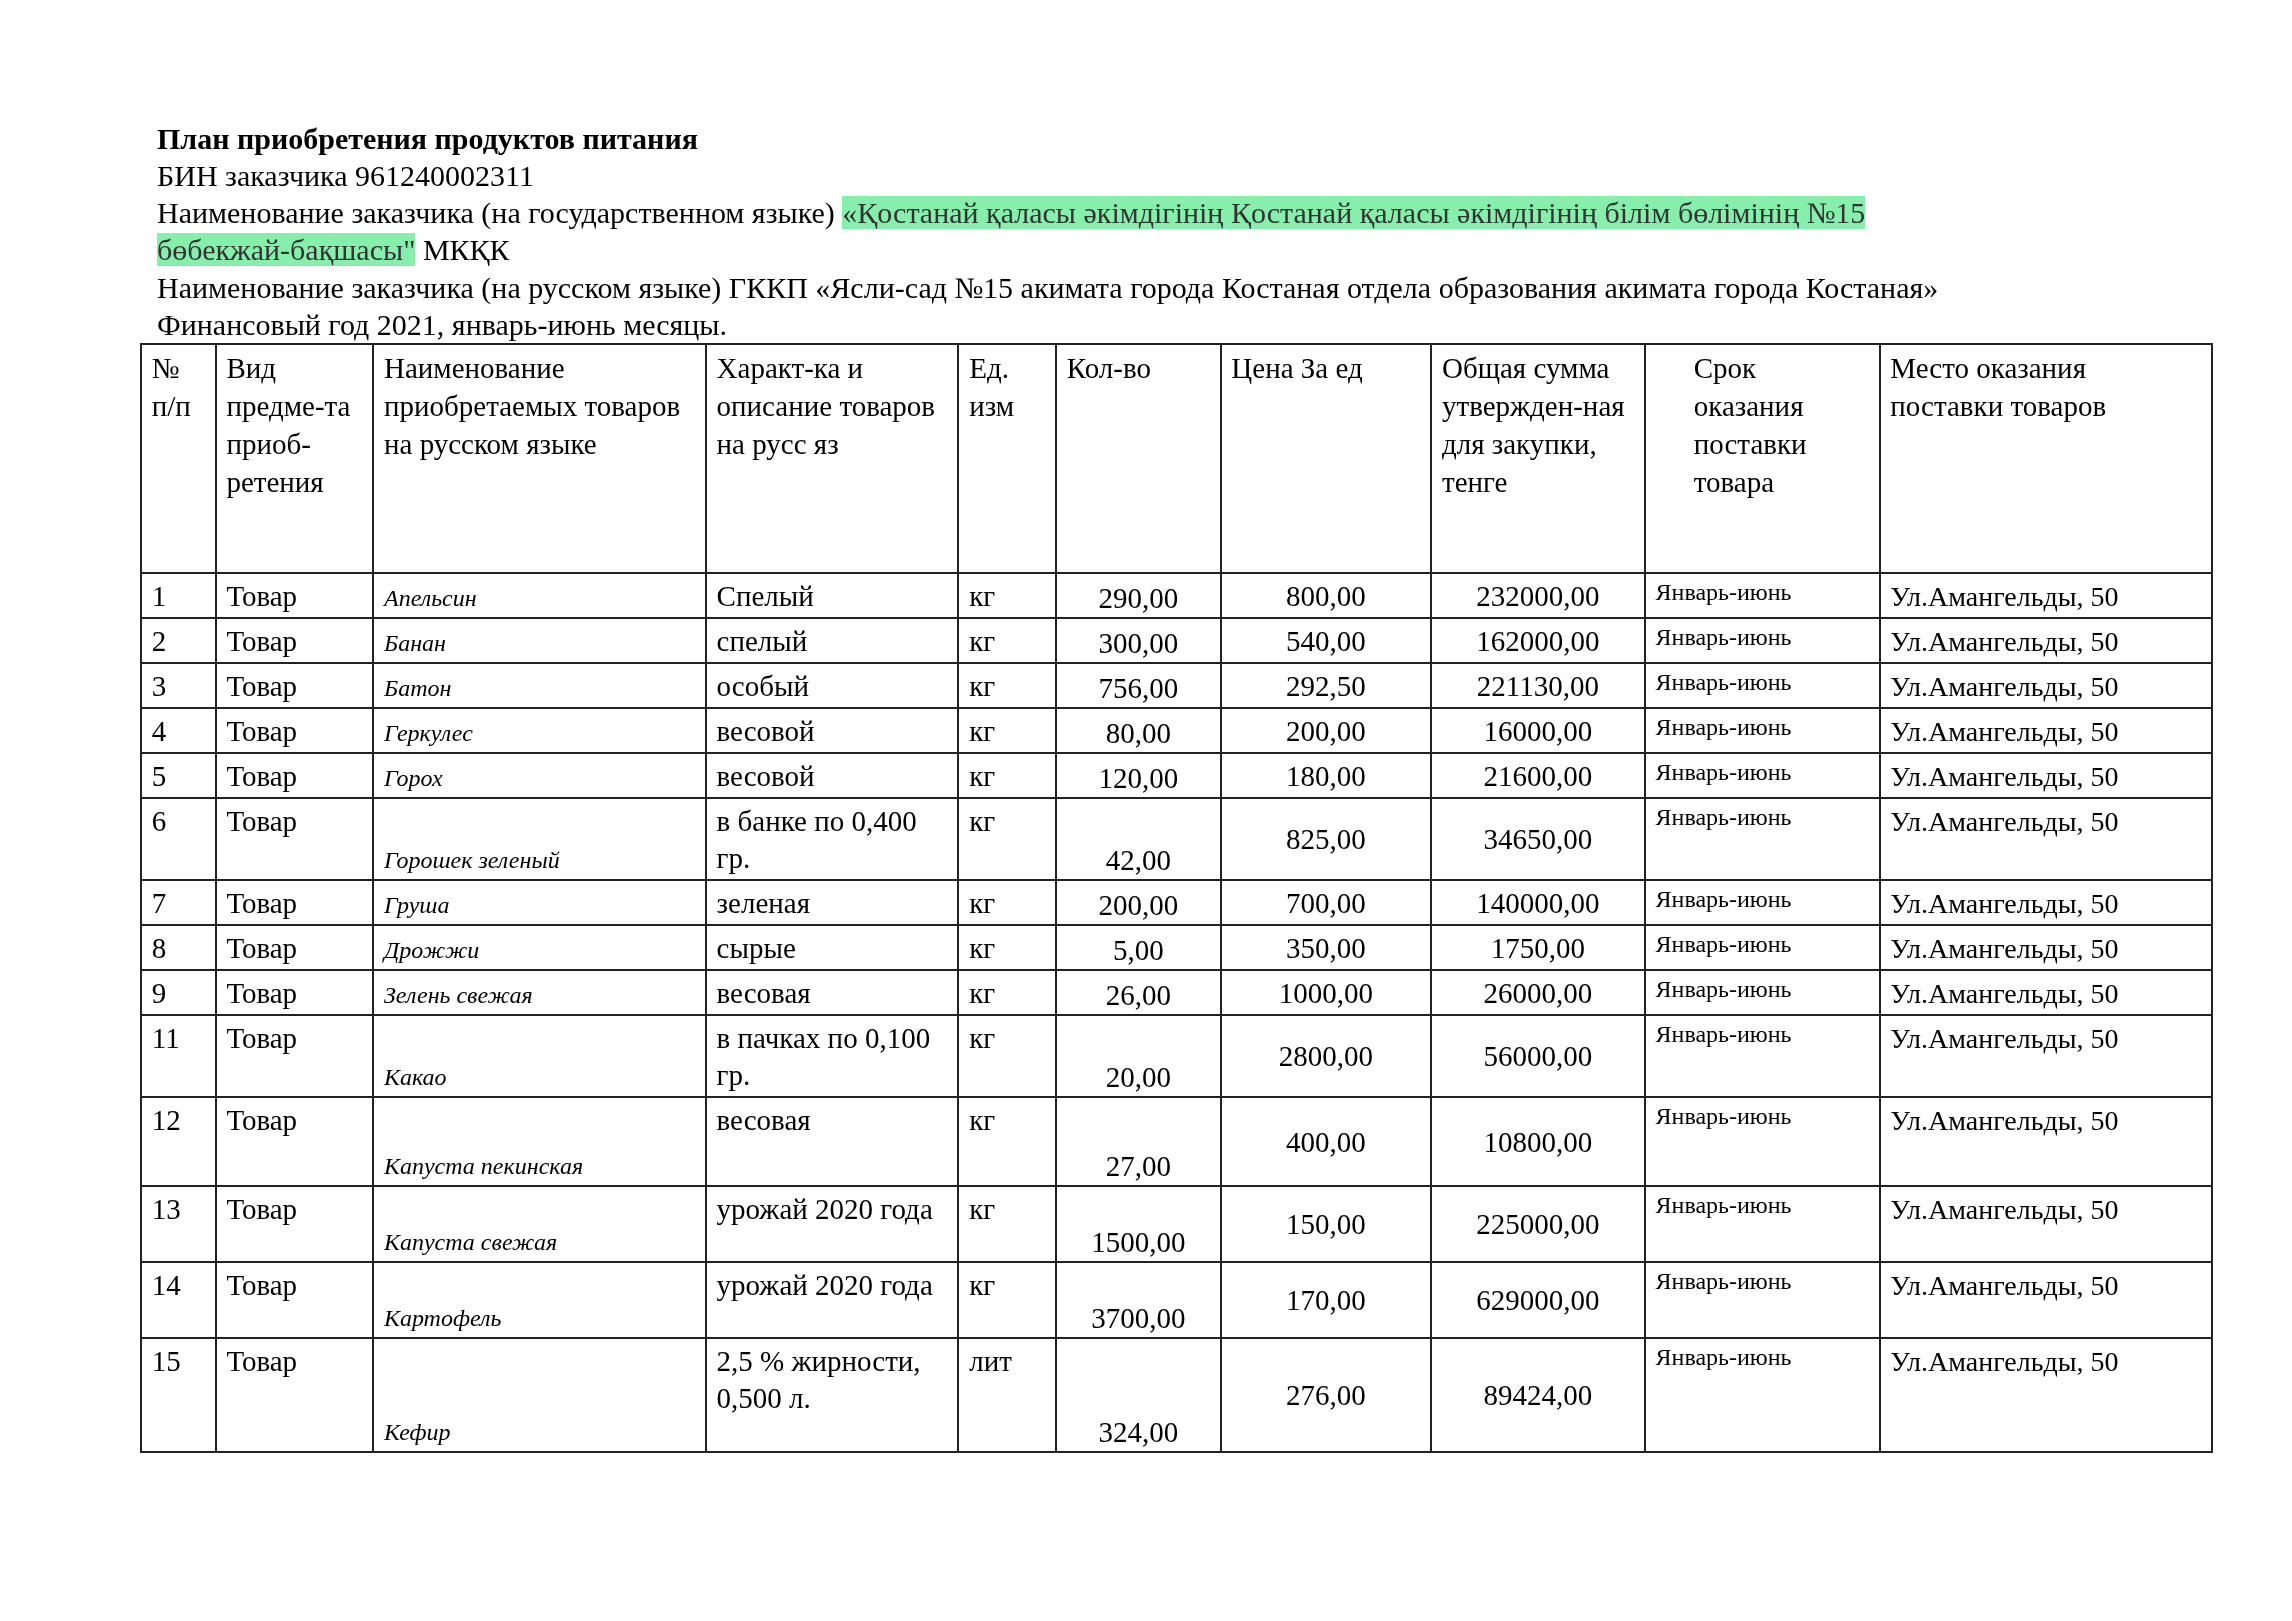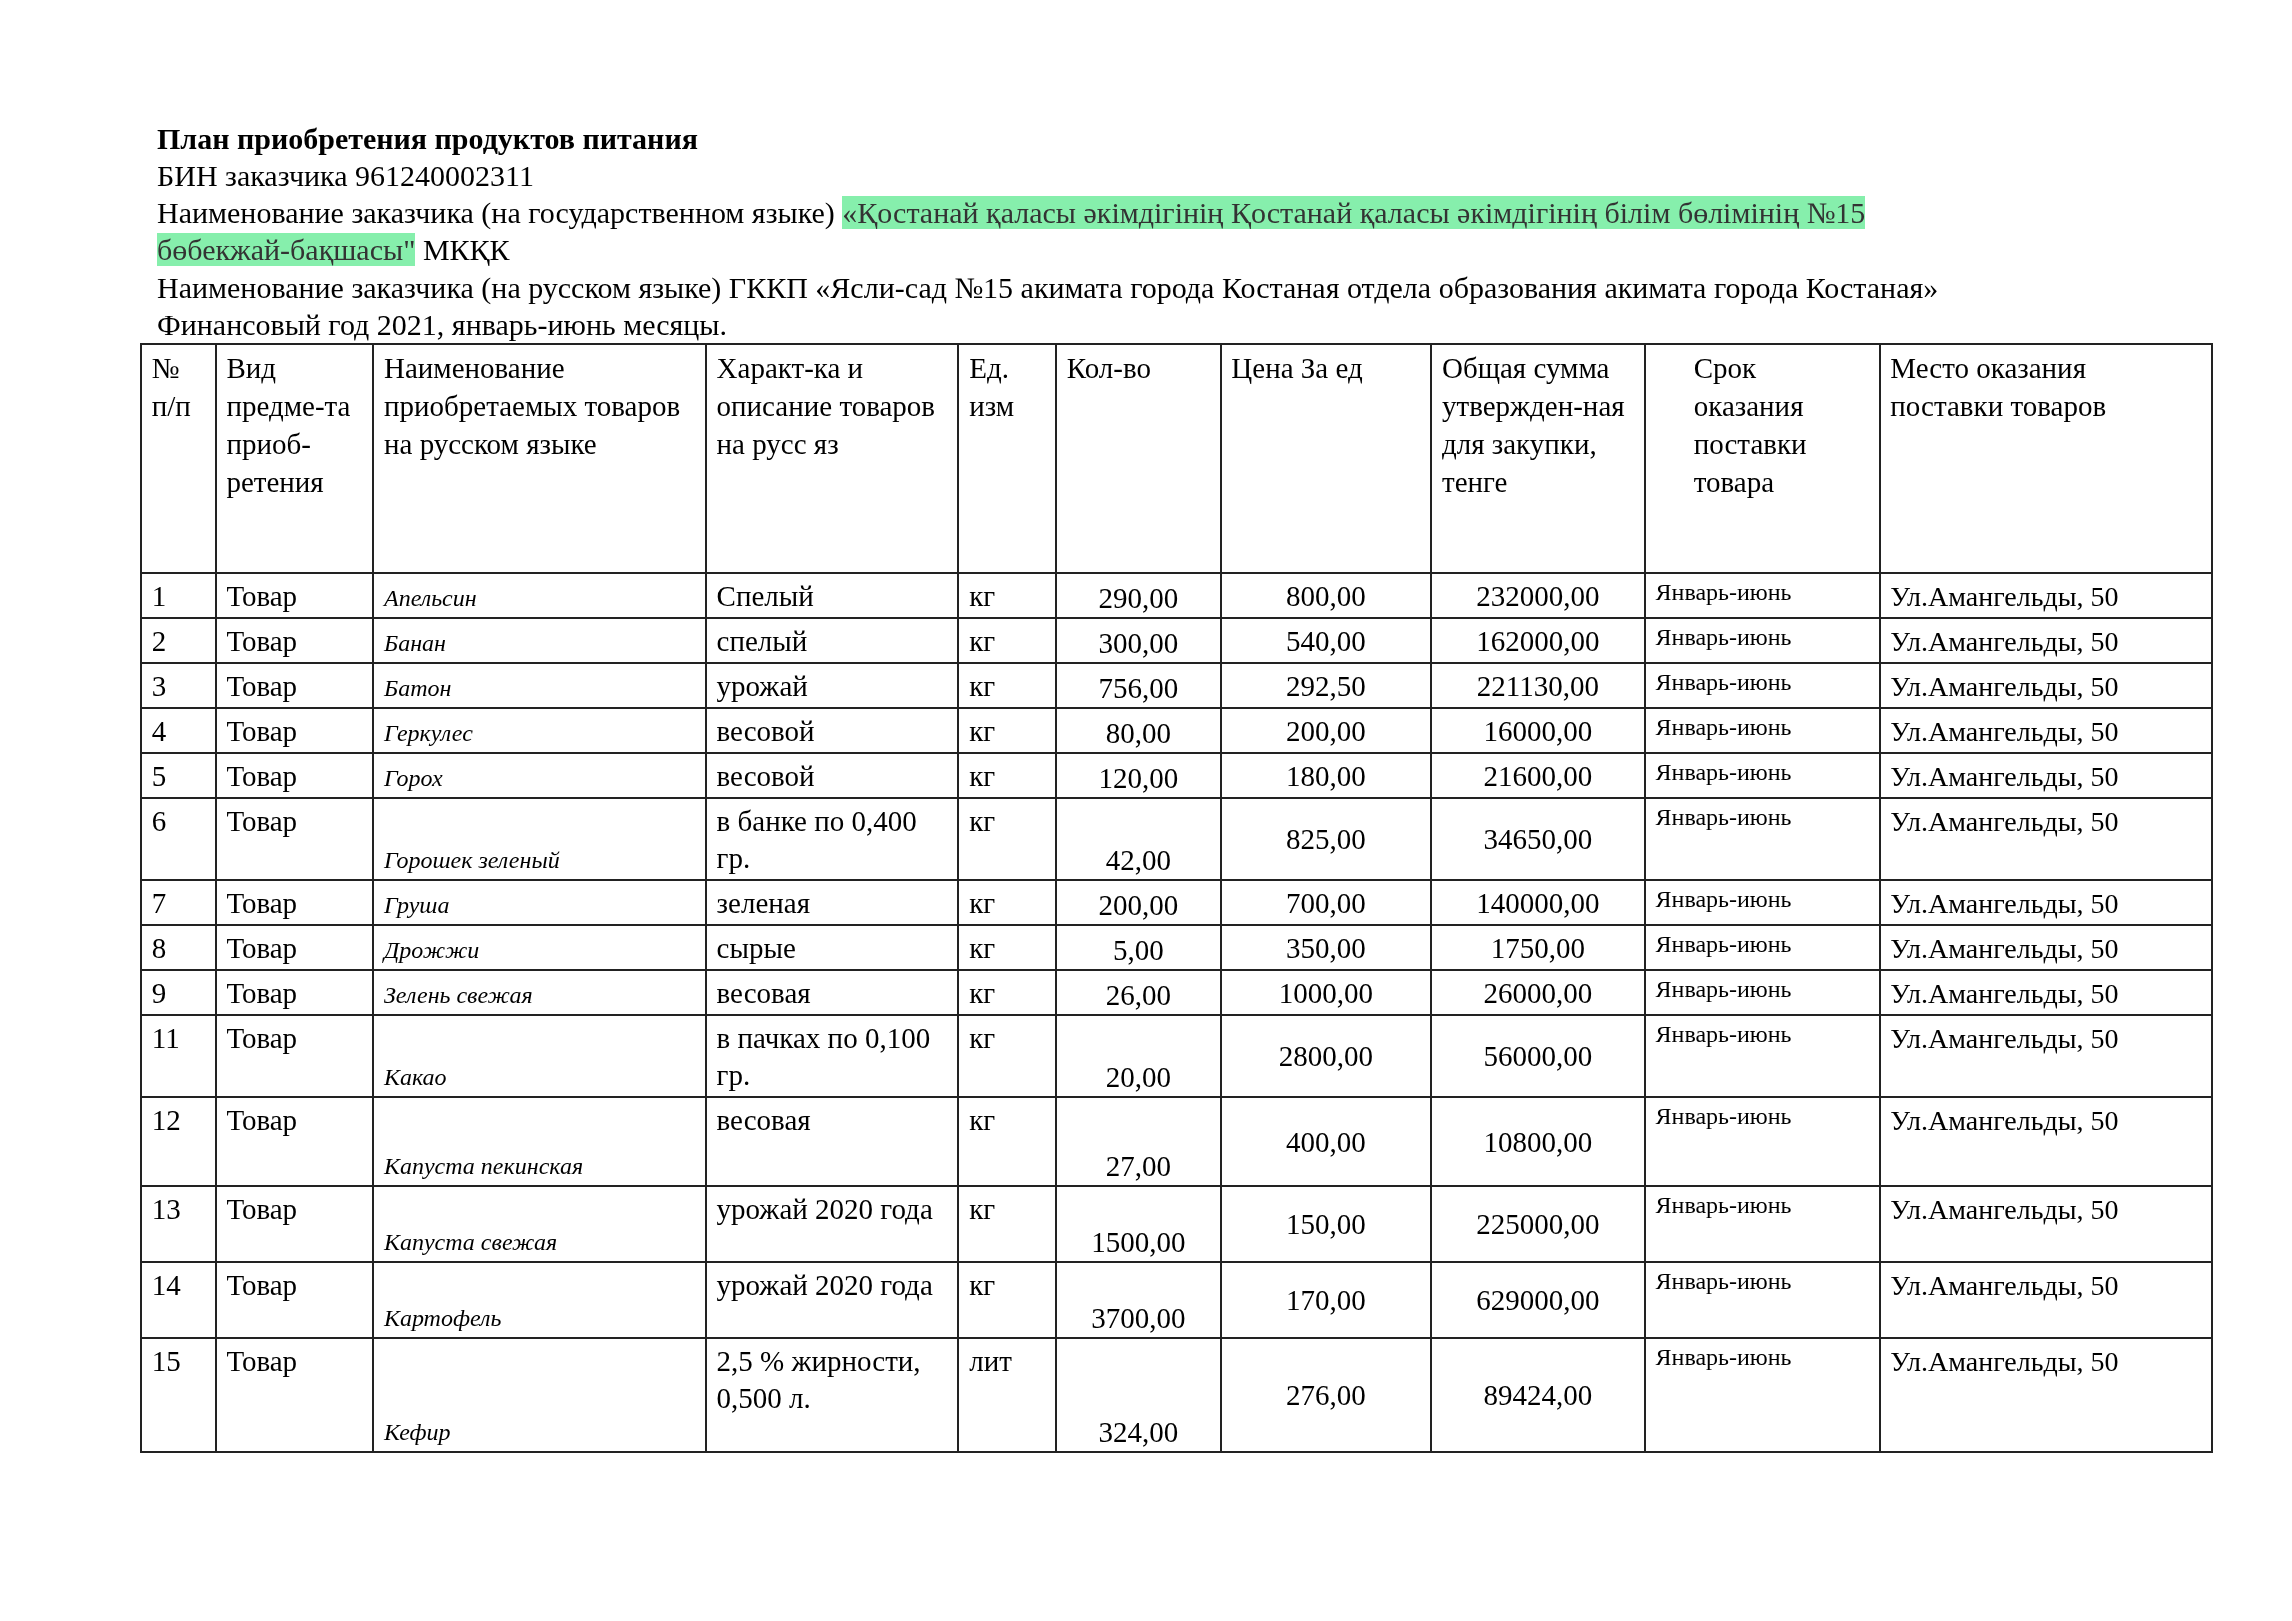--- a/index.html
+++ b/index.html
@@ -81,21 +81,21 @@
         <td class="qty">300,00</td>
         <td class="price">540,00</td>
         <td class="total">162000,00</td>
         <td class="term">Январь-июнь</td>
         <td class="place">Ул.Амангельды, 50</td>
       </tr>
       <tr style="height: 45px;">
         <td>3</td>
         <td>Товар</td>
         <td class="name">Батон</td>
-        <td>урожай</td>
+        <td>особый</td>
         <td>кг</td>
         <td class="qty">756,00</td>
         <td class="price">292,50</td>
         <td class="total">221130,00</td>
         <td class="term">Январь-июнь</td>
         <td class="place">Ул.Амангельды, 50</td>
       </tr>
       <tr style="height: 45px;">
         <td>4</td>
         <td>Товар</td>

